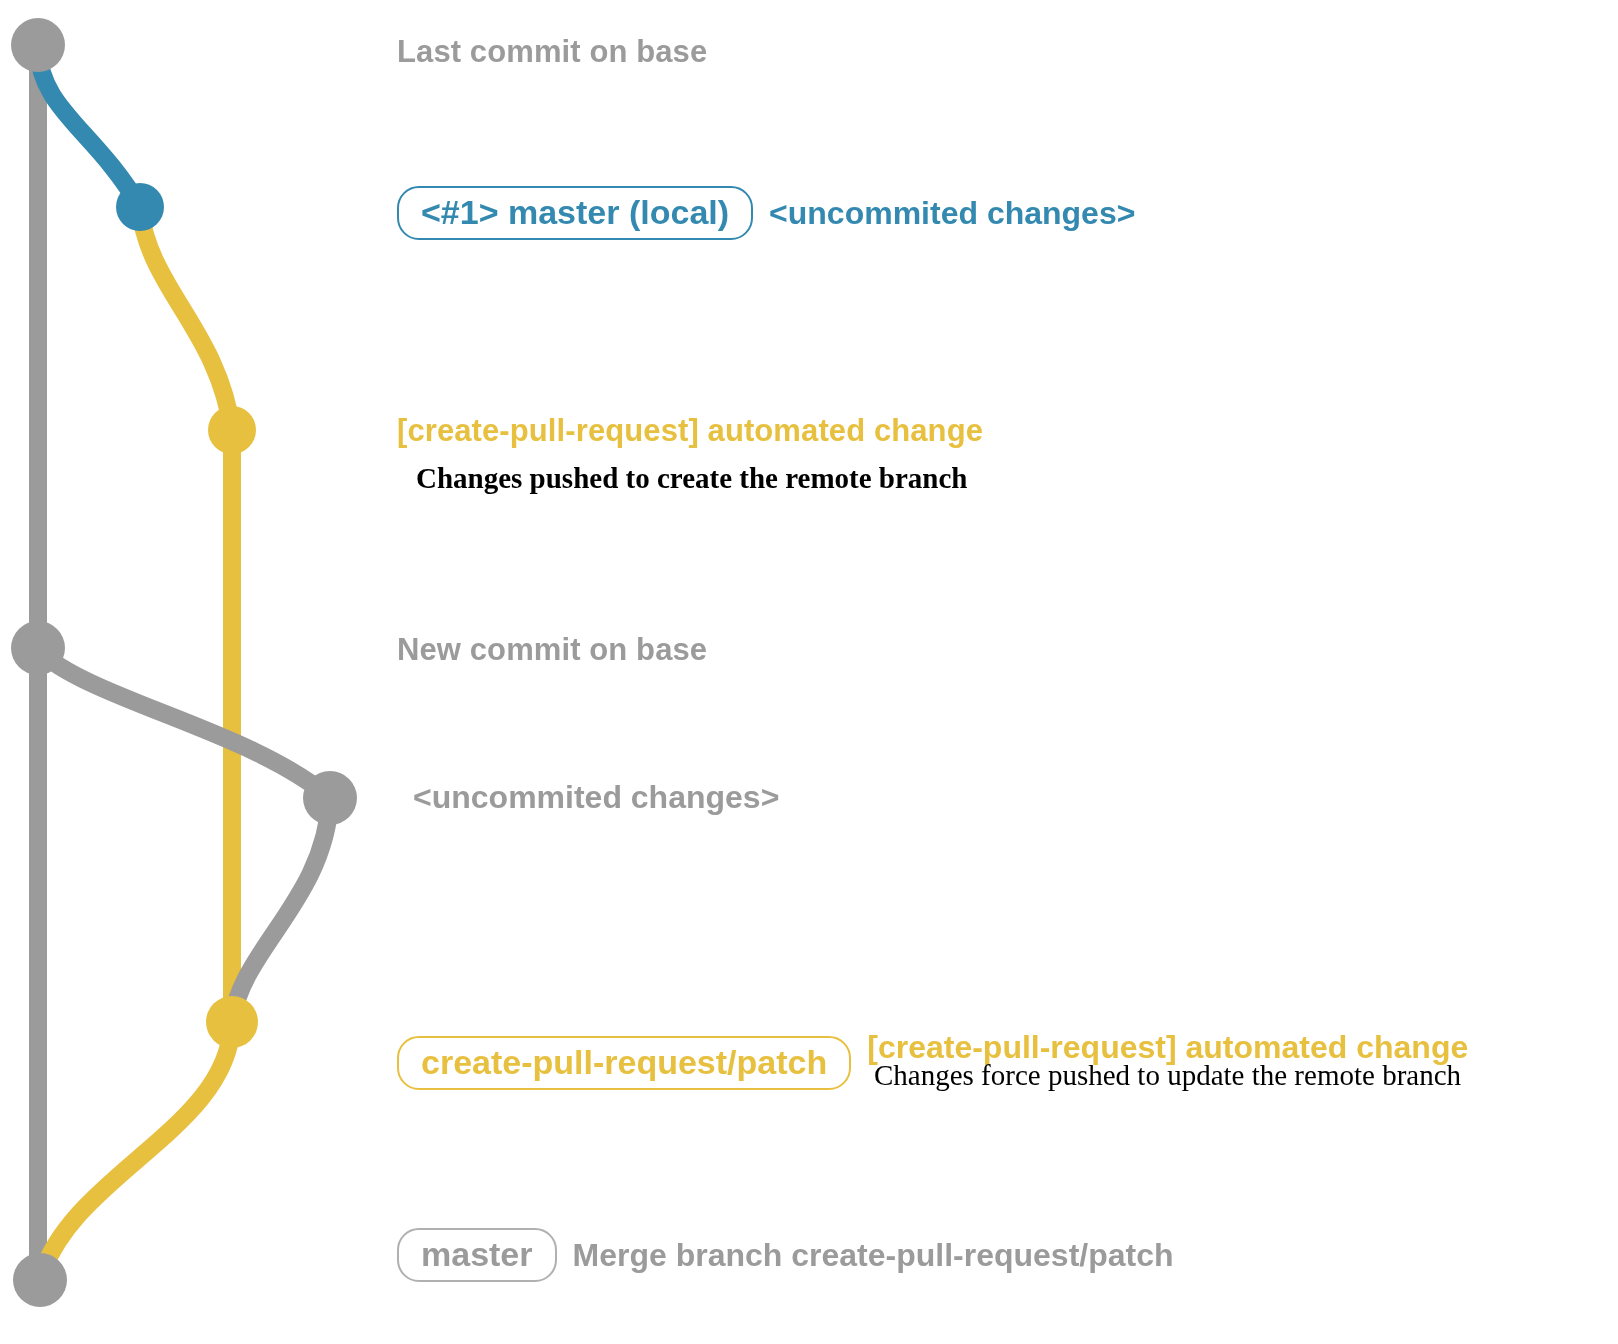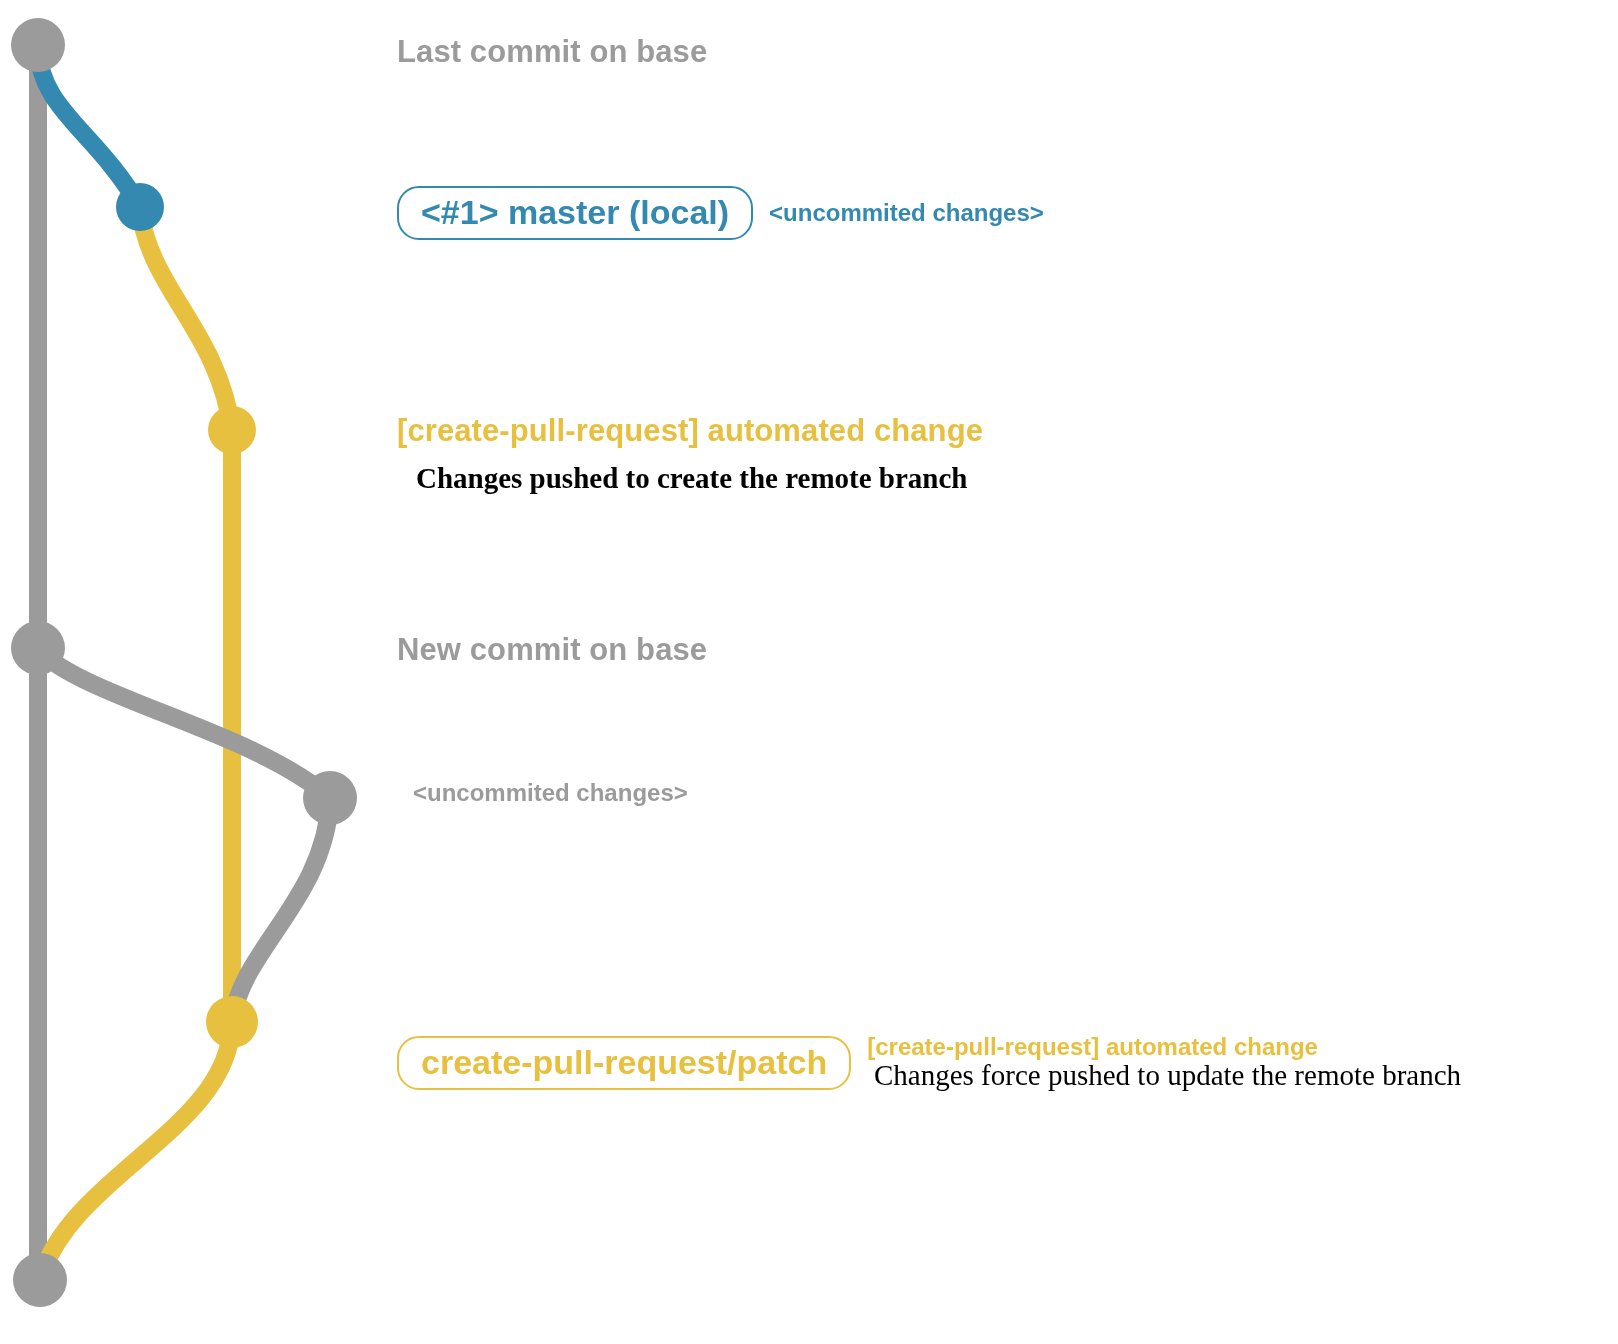--- a/index.html
+++ b/index.html
@@ -39,21 +39,21 @@
   .badge {
     display: inline-block;
     border: 2px solid;
     border-radius: 22px;
     padding: 7px 22px 9px 22px;
     font-size: 34px;
     line-height: 1;
     background: #ffffff;
   }
   .commit-msg {
-    font-size: 24px;
+    font-size: 32px;
     line-height: 1;
     margin-left: 16px;
   }
   .desc {
     position: absolute;
     font-family: "Liberation Serif", serif;
     font-size: 29px;
     color: #000000;
     white-space: nowrap;
   }
@@ -121,14 +121,18 @@
   <div class="row" style="left:397px; top:781px;">
     <span class="commit-msg c-gray">&lt;uncommited changes&gt;</span>
   </div>
 
   <div class="row" style="left:397px; top:1004px;">
     <span class="badge b-yellow">create-pull-request/patch</span>
     <span class="commit-msg c-yellow">[create-pull-request] automated change</span>
   </div>
   <div class="desc" style="left:874px; top:1059px;text-align:center;">Changes force pushed to update the remote branch</div>
 
+  <div class="row" style="left:397px; top:1228px;">
+    <span class="badge b-gray">master</span>
+    <span class="commit-msg c-gray">Merge branch create-pull-request/patch</span>
+  </div>
 
 </div>
 
 </body></html>

